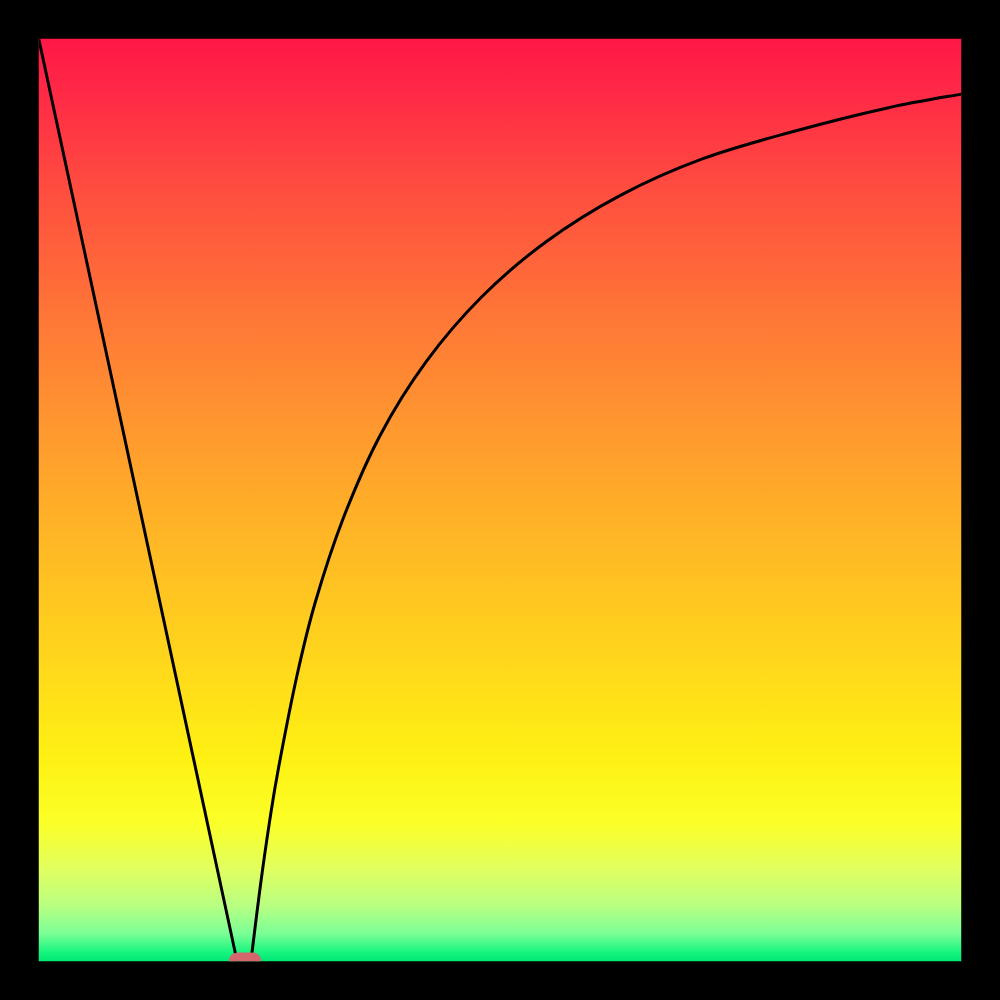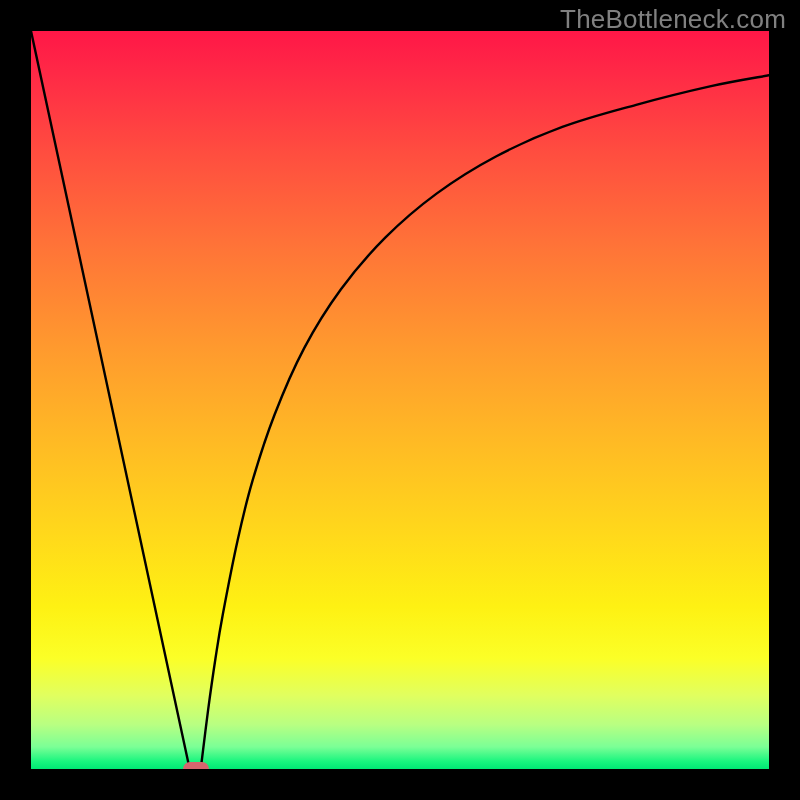--- a/index.html
+++ b/index.html
@@ -64,21 +64,20 @@
     background: #d5666e;
     border-radius: 7px;
     transform: translate(-50%, -50%);
   }
 </style>
 </head>
 <body>
 
 <div class="frame">
 
-  <div class="attribution">TheBottleneck.com</div>
 
   <div class="plot-area">
     <svg viewBox="0 0 738 738" preserveAspectRatio="none">
       <path id="curve-path" fill="none" stroke="#000" stroke-width="2.4" stroke-linejoin="round" stroke-linecap="round" d="M 0.00 0.00 L 158.67 738.00 M 169.74 738.00 C 171.07 727.37, 174.46 698.89, 177.12 678.96 C 179.78 659.03, 181.84 644.57, 184.50 627.30 C 187.16 610.03, 187.89 604.27, 191.88 583.02 C 195.87 561.77, 201.33 533.13, 206.64 509.22 C 211.95 485.31, 214.76 472.76, 221.40 450.18 C 228.04 427.60, 234.24 407.67, 243.54 383.76 C 252.84 359.85, 261.10 339.92, 273.06 317.34 C 285.02 294.76, 295.35 278.23, 309.96 258.30 C 324.57 238.37, 336.97 223.91, 354.24 206.64 C 371.51 189.37, 385.97 176.97, 405.90 162.36 C 425.83 147.75, 442.36 137.42, 464.94 125.46 C 487.52 113.50, 506.12 105.24, 531.36 95.94 C 556.60 86.64, 578.59 81.11, 605.16 73.80 C 631.73 66.49, 655.05 60.66, 678.96 55.35 C 702.87 50.04, 727.37 46.27, 738.00 44.28"></path>
     </svg>
     <div class="marker" id="marker" style="left: 164.574px; top: 738px;"></div>
   </div>
 
 </div>
 

